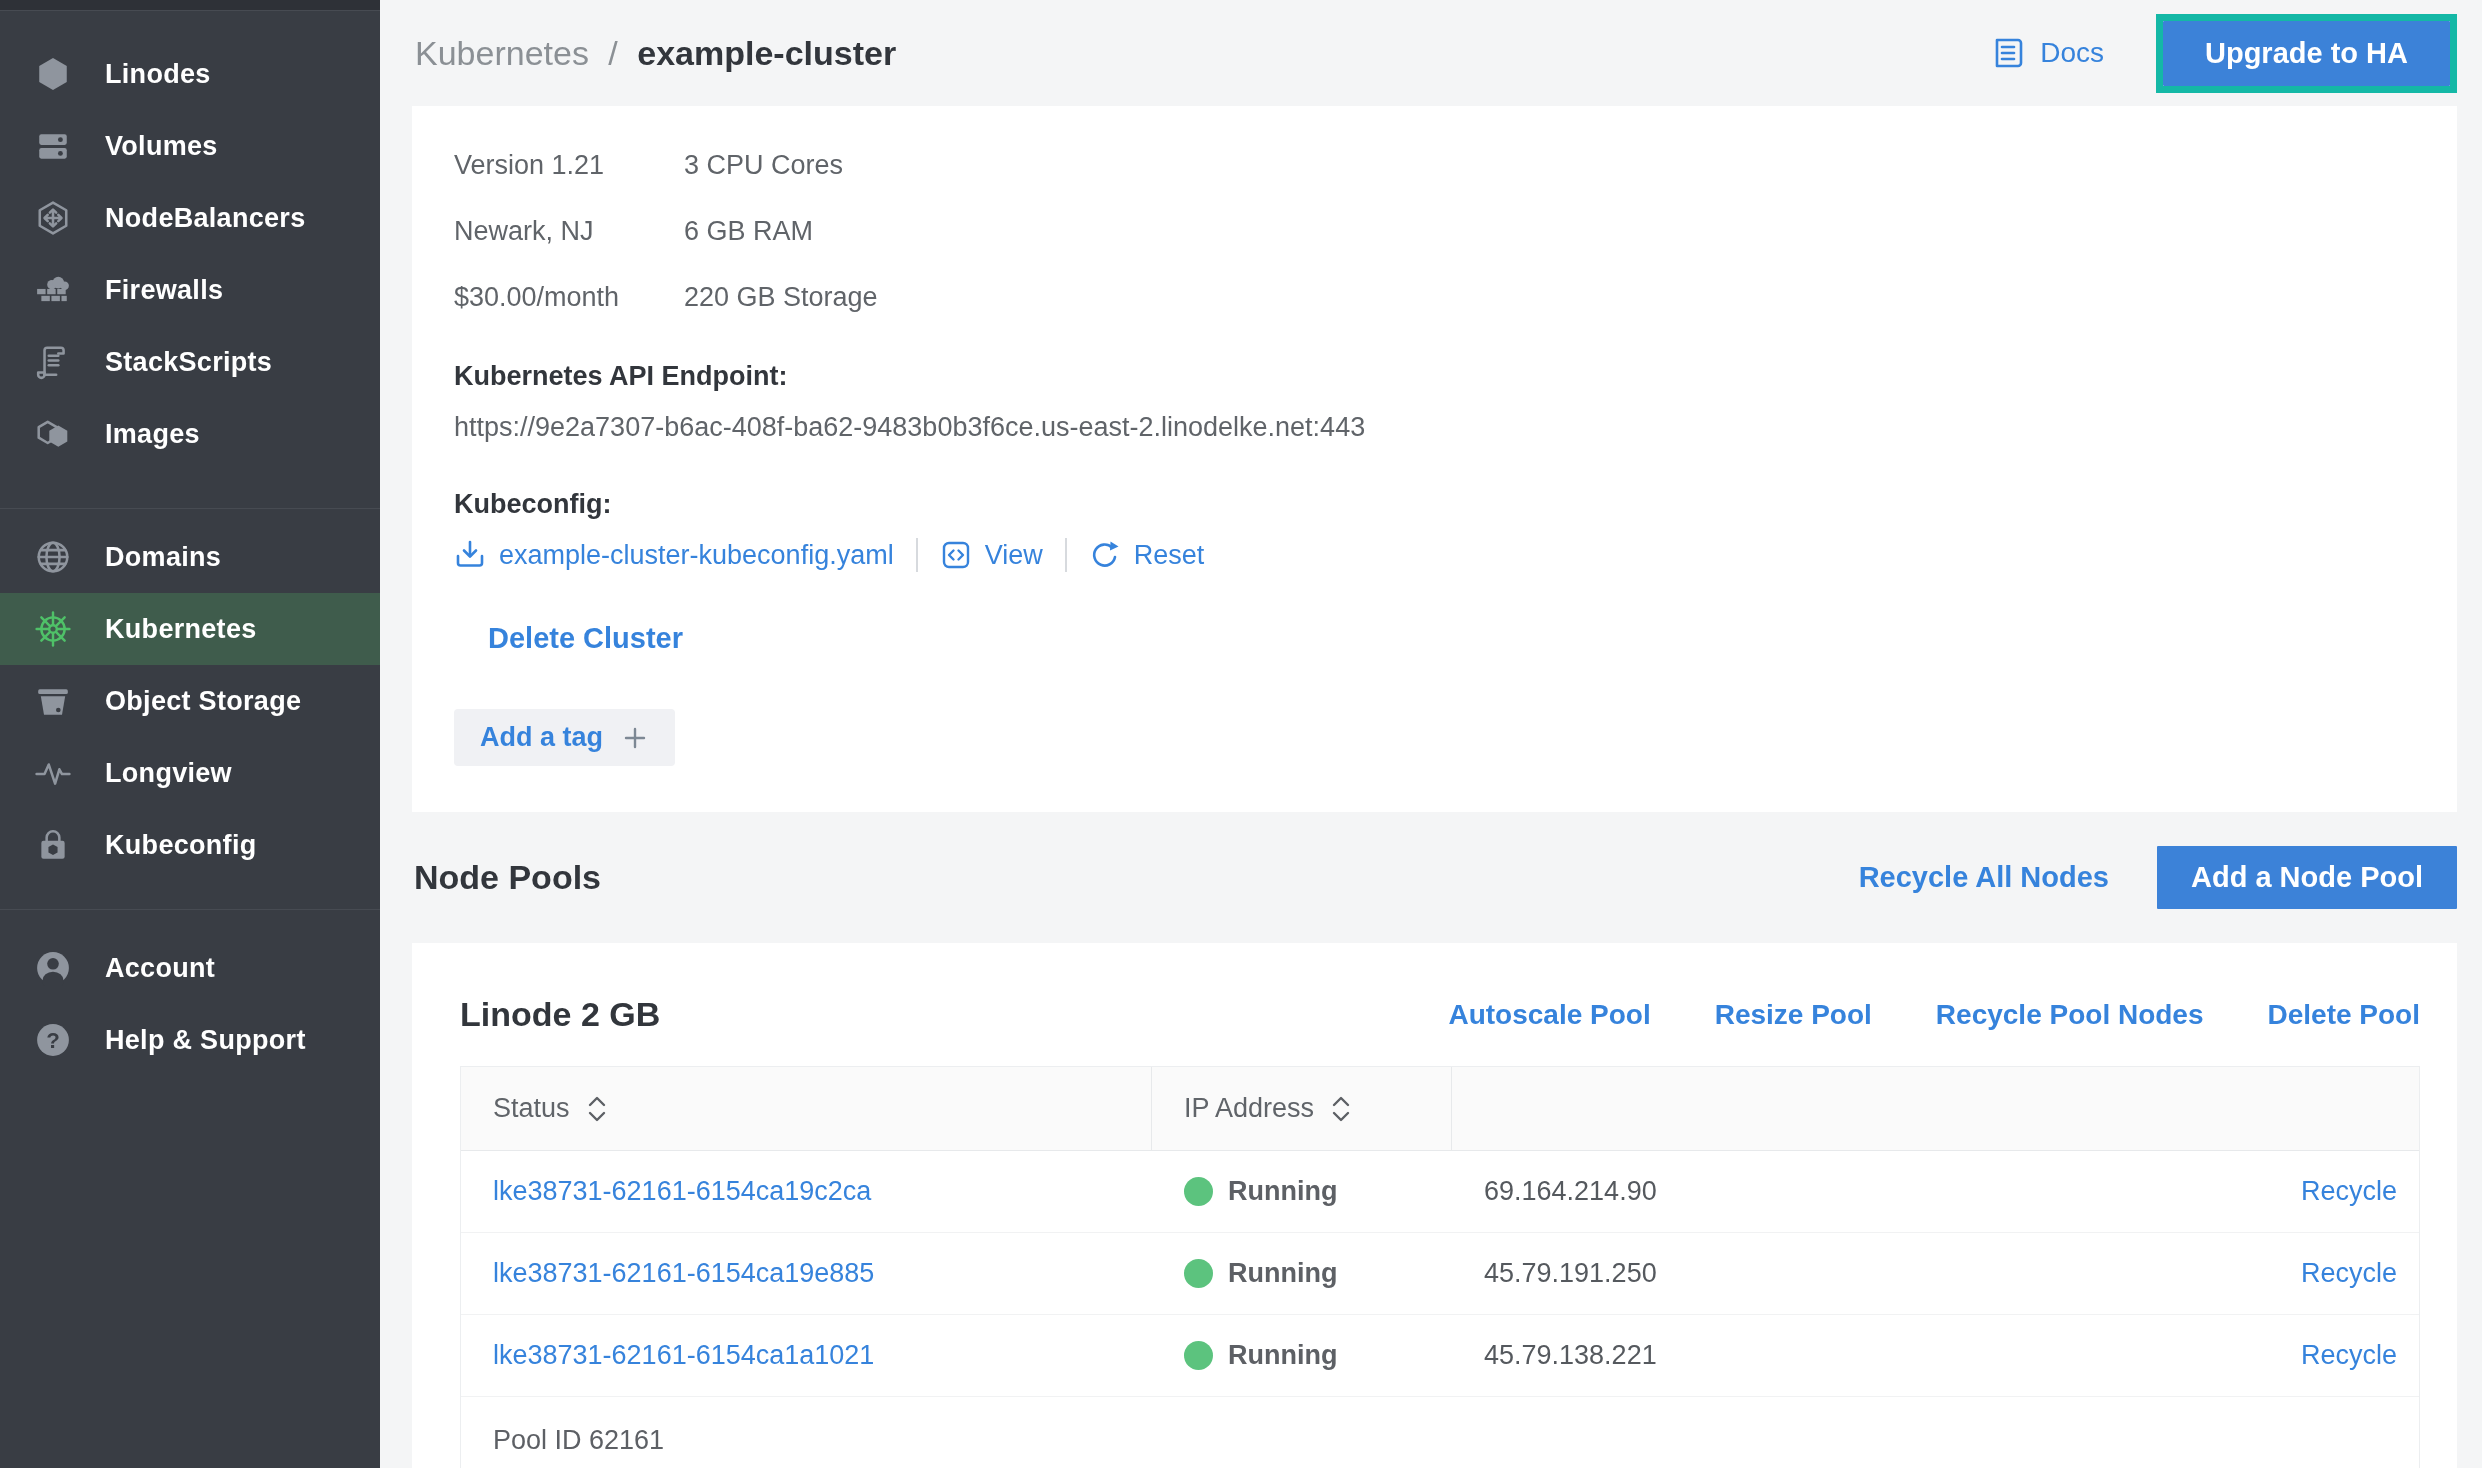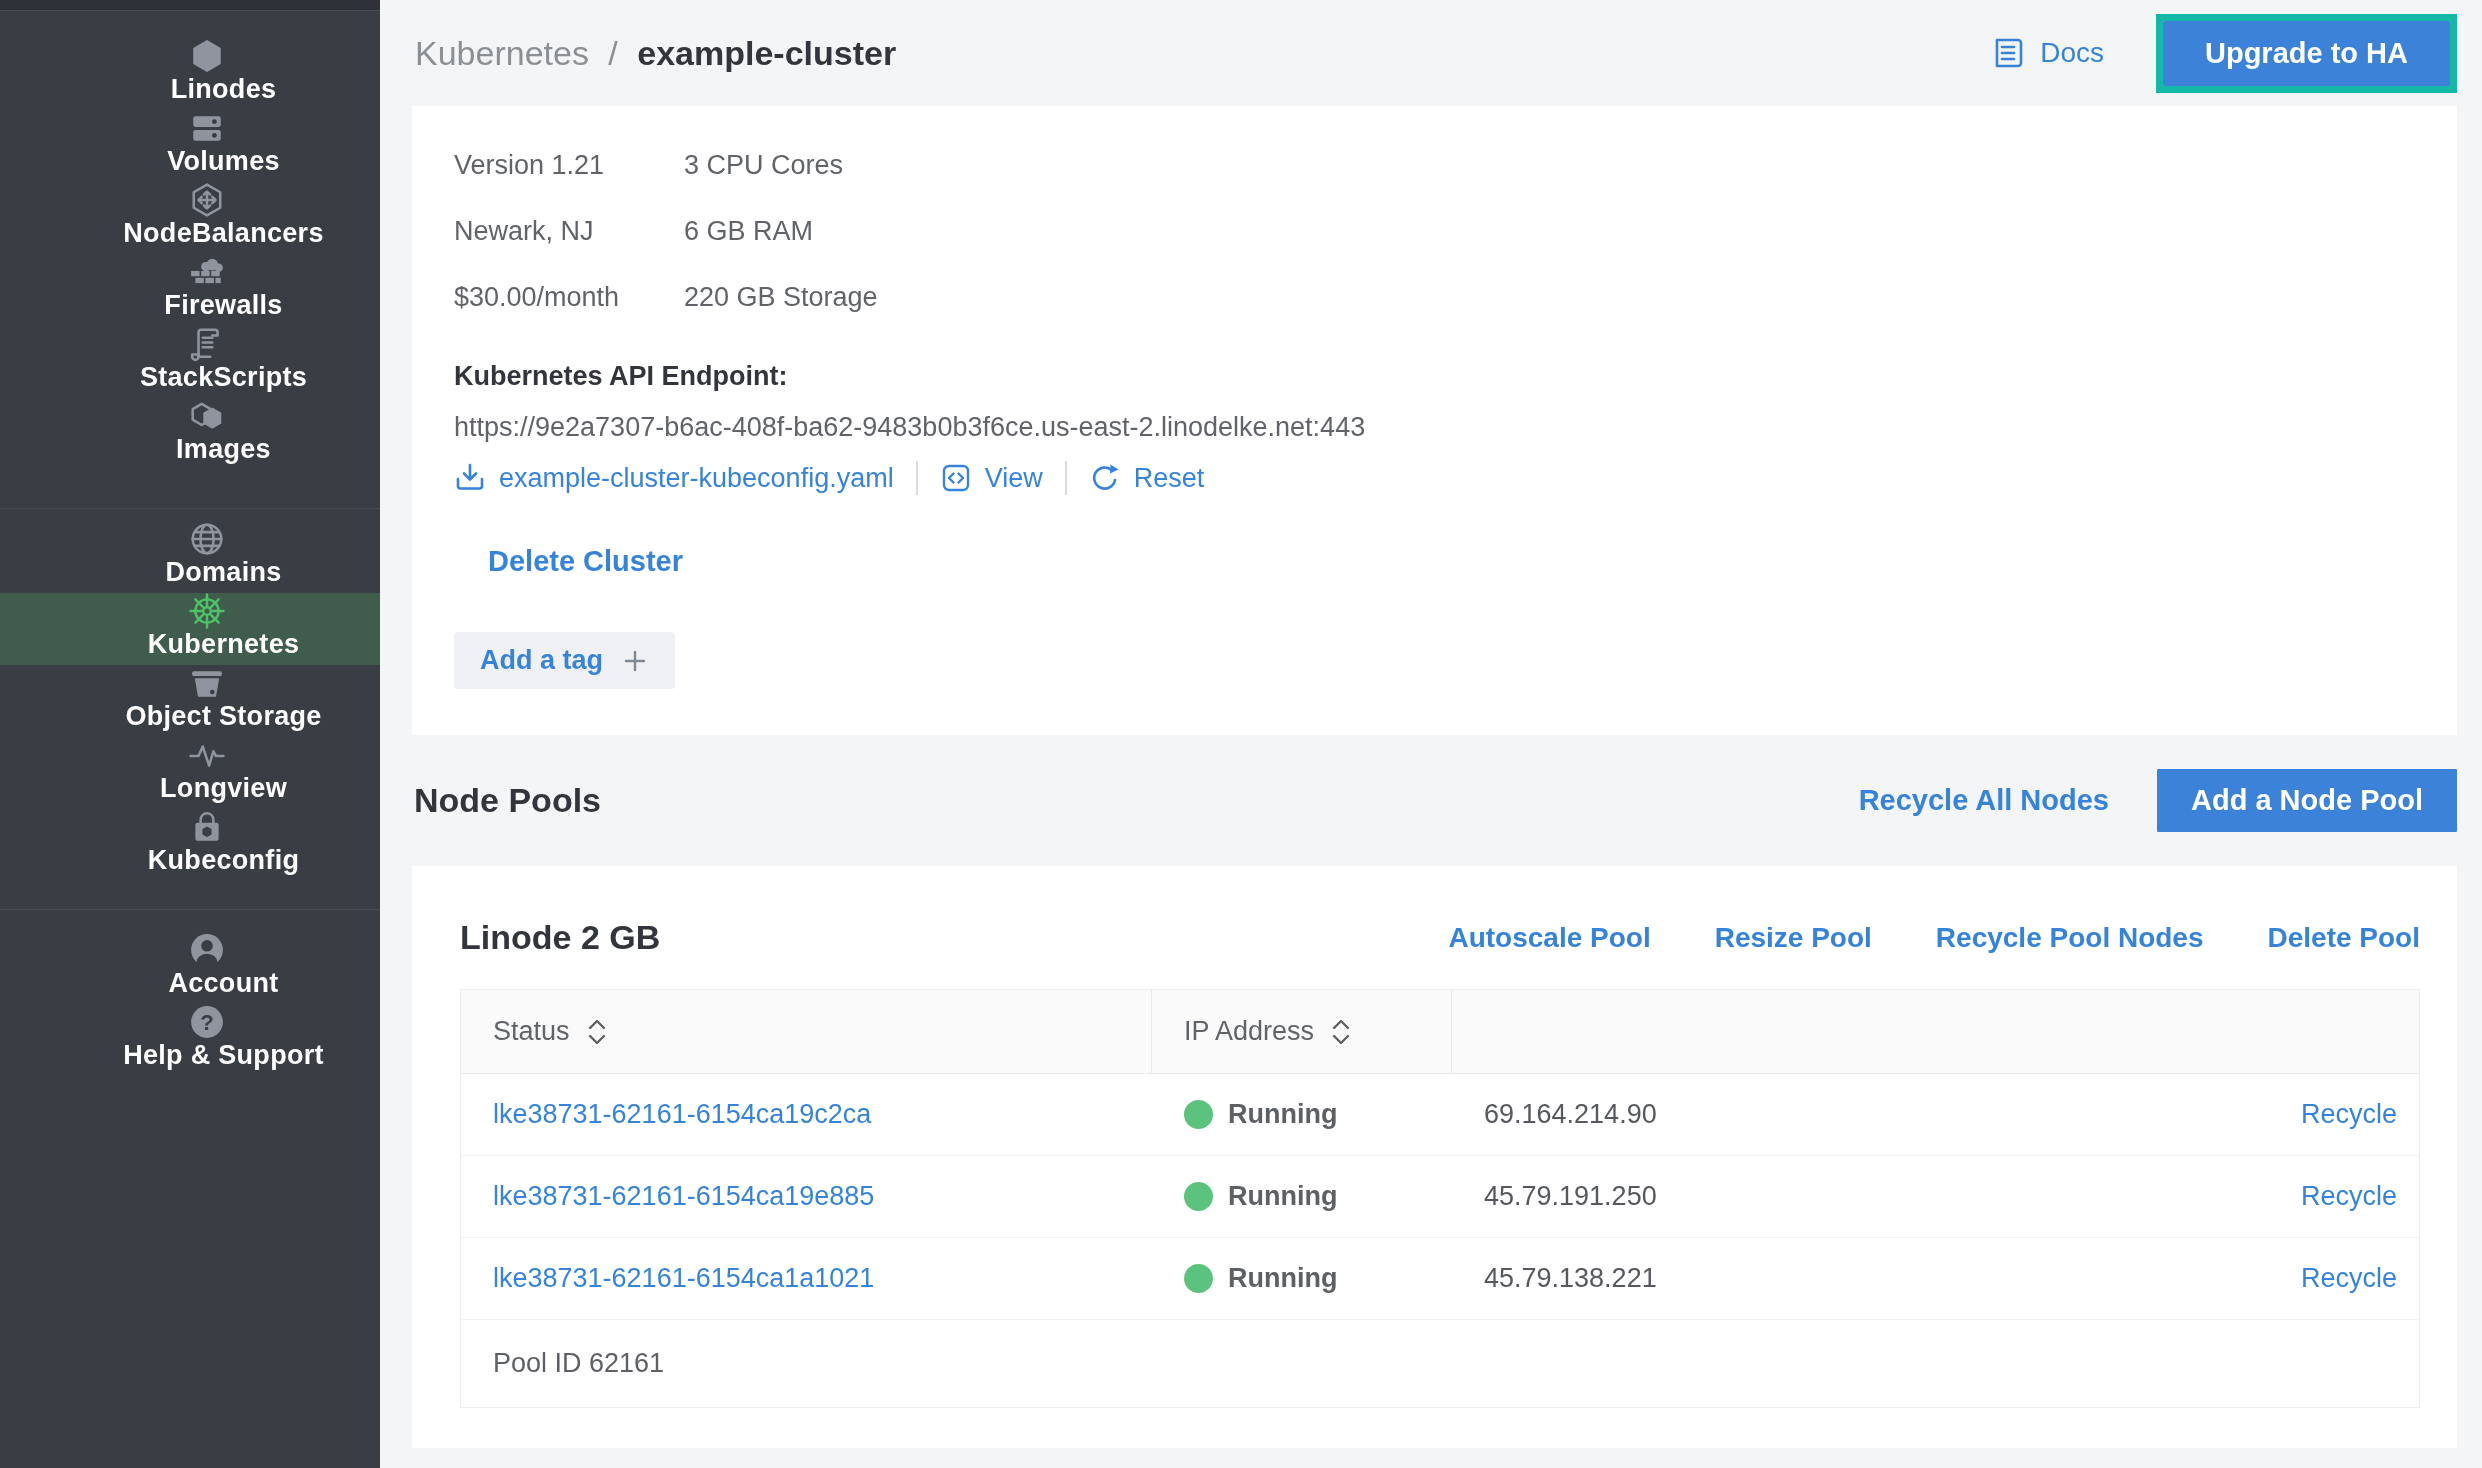--- a/index.html
+++ b/index.html
@@ -16,21 +16,21 @@
     width: 380px; min-width: 380px; height: 100%;
     background: #393d44;
     position: relative;
   }
   .sidebar-topbar {
     height: 11px; background: #2e3137; border-bottom: 1px solid #474b52;
   }
   .nav { padding-top: 27px; }
   .nav-item {
     height: 72px; display: flex; align-items: center;
-    padding-left: 34px; cursor: pointer; flex-direction: column;
+    padding-left: 34px; cursor: pointer;
   }
   .nav-item .nav-icon {
     width: 38px; height: 36px; display: flex; align-items: center; justify-content: center;
     flex: none;
   }
   .nav-item .nav-label {
     margin-left: 33px; color: #ffffff; font-size: 27px; font-weight: 700;
     letter-spacing: 0.3px; white-space: nowrap;
   }
   .nav-item.selected { background: #3f5c4c; }
@@ -353,20 +353,21 @@
       <span class="spec-col2">6 GB RAM</span>
     </div>
     <div class="spec-row" style="margin-bottom:0;">
       <span class="spec-col1">$30.00/month</span>
       <span class="spec-col2">220 GB Storage</span>
     </div>
 
     <div class="spec-label api-label">Kubernetes API Endpoint:</div>
     <div class="api-endpoint">https://9e2a7307-b6ac-408f-ba62-9483b0b3f6ce.us-east-2.linodelke.net:443</div>
 
+    <div class="spec-label kubeconfig-label">Kubeconfig:</div>
     <div class="kubeconfig-row">
       <span class="kc-link">
         <span style="display:flex;">
           <svg width="32" height="32" viewBox="0 0 32 32">
             <g stroke="#3683dc" stroke-width="2.6" fill="none" stroke-linecap="round" stroke-linejoin="round">
               <line x1="16" y1="3" x2="16" y2="17"></line>
               <polyline points="10,11.5 16,17.5 22,11.5"></polyline>
               <path d="M4,17 v7 a2.5,2.5 0 0 0 2.5,2.5 h19 a2.5,2.5 0 0 0 2.5,-2.5 v-7"></path>
             </g>
           </svg>

